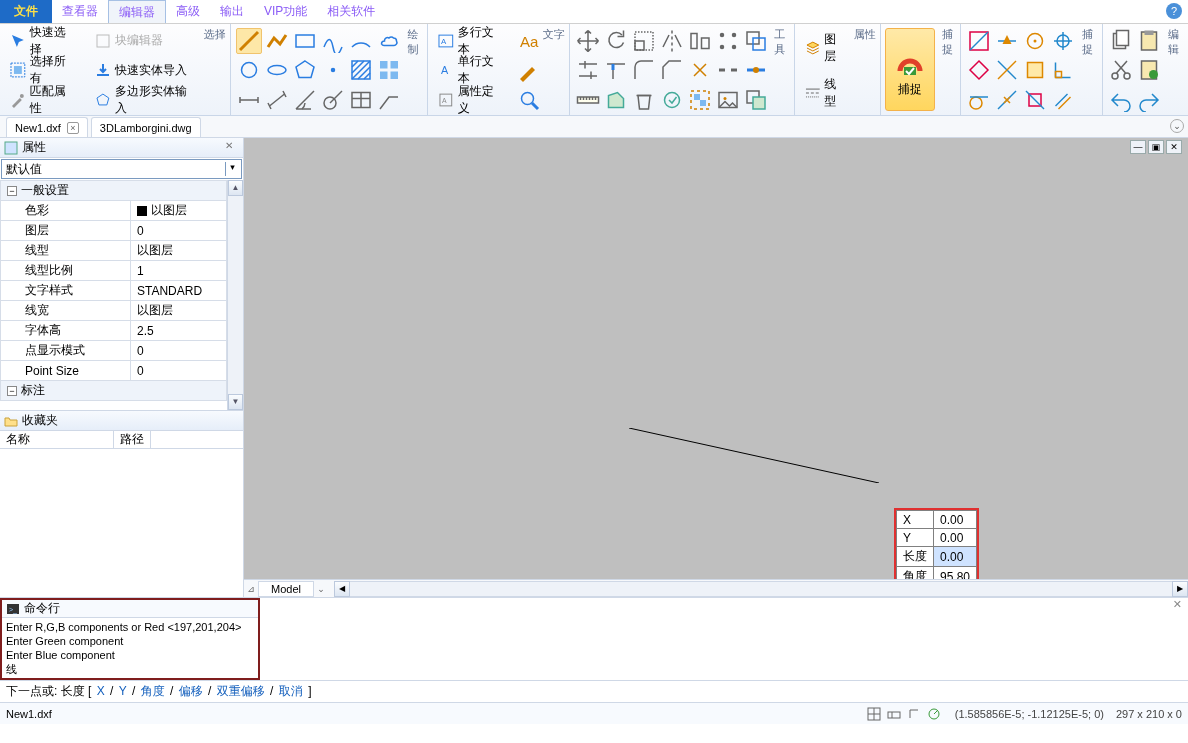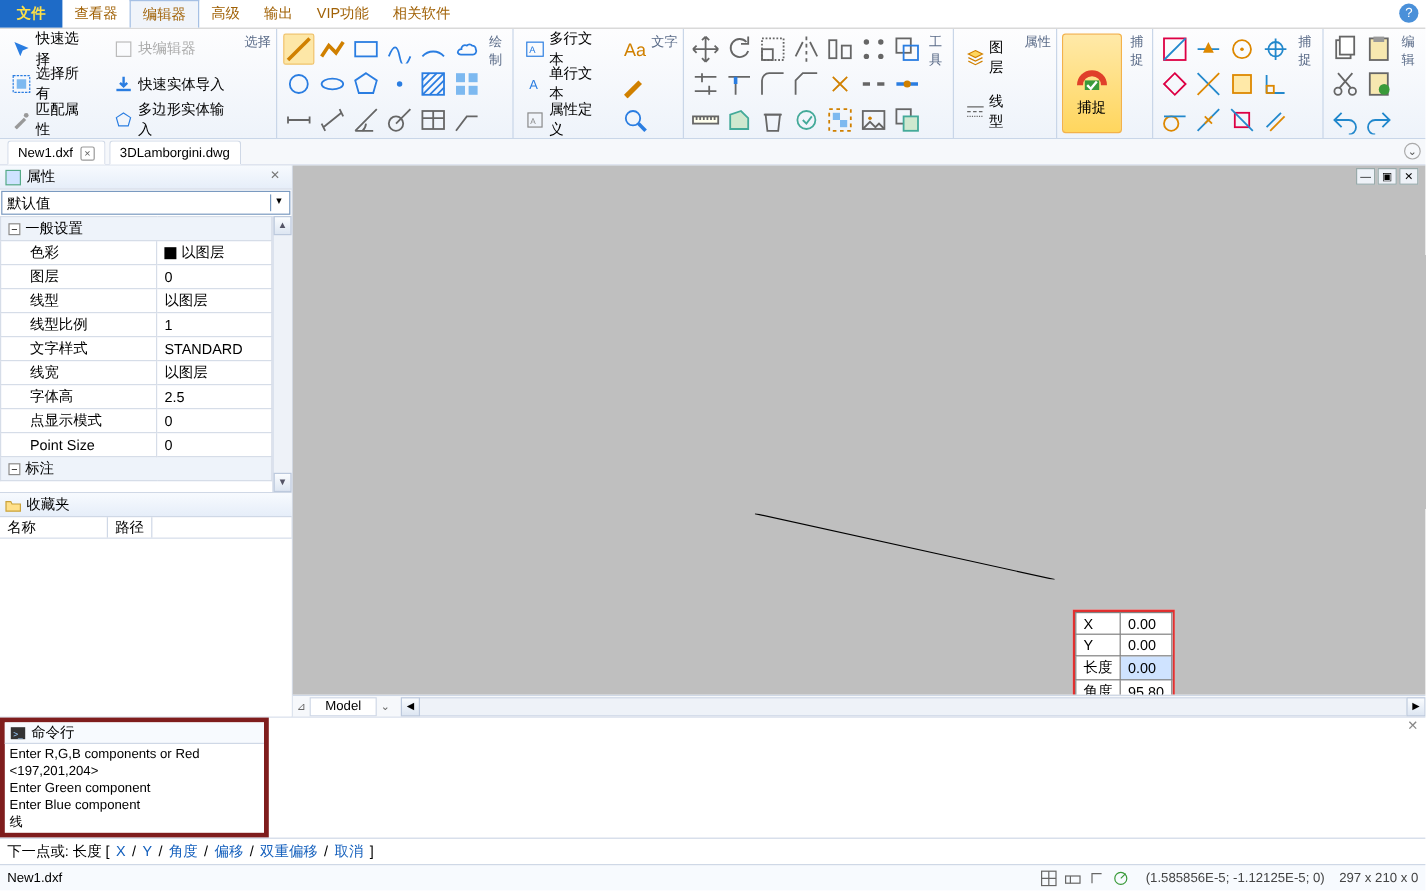--- a/index.html
+++ b/index.html
@@ -1,20 +1,20 @@
 <!DOCTYPE html>
 <html><head>
 <meta charset="utf-8">
 <style>
 * { box-sizing: border-box; margin: 0; padding: 0; font-family: "Microsoft YaHei", "SimSun", sans-serif; }
 html, body { width: 1188px; height: 743px; overflow: hidden; background: #fff; font-size: 12px; }
 
 
 .menubar { height: 24px; display: flex; align-items: stretch; background: #fff; border-bottom: 1px solid #d0d0d0; position: relative; }
-.menubar .menu-item { padding: 0 10px; display: flex; align-items: center; font-size: 12px; color: #a16207; cursor: pointer; }
+.menubar .menu-item { padding: 0 10px; display: flex; align-items: center; font-size: 12px; color: #8b5cf6; cursor: pointer; }
 .menubar .menu-item.file { background: #1e6bc7; color: #fde047; font-weight: bold; padding: 0 14px; }
 .menubar .menu-item.active { background: #f0f4fa; border: 1px solid #a6c0e4; border-bottom: none; }
 .menubar .help-icon { position: absolute; right: 6px; top: 3px; width: 16px; height: 16px; border-radius: 50%; background: #4a90d9; color: #fff; text-align: center; line-height: 16px; font-size: 11px; }
 
 
 .ribbon { height: 92px; display: flex; background: linear-gradient(#fdfdfe,#eef3fa); border-bottom: 1px solid #c9d6e8; }
 .ribbon-group { border-right: 1px solid #c9d6e8; display: flex; flex-direction: row; padding: 2px 4px 0 4px; }
 .ribbon-group .body { flex: 1; display: flex; }
 .ribbon-group .label { text-align: center; font-size: 11px; color: #5a6b88; padding: 1px 0 2px 0; }
 .rcol { display: flex; flex-direction: column; justify-content: space-around; }
@@ -71,21 +71,21 @@
 .model-tabbar { height:18px; background:#f6f8fb; border-top:1px solid #cfd8e6; display:flex; align-items:center; position:relative;}
 .model-tabbar .pull { width:14px; text-align:center; font-size:9px; color:#666; cursor:pointer;}
 .model-tab { border:1px solid #cfd8e6; background:#fff; padding:0 12px; height:16px; font-size:11px; display:flex; align-items:center; cursor:pointer;}
 .model-tabbar .chev { margin-left:auto; width:14px; text-align:center; font-size:9px; color:#666; margin-right:2px; cursor:pointer;}
 .hscroll { display:flex; align-items:center; margin-left:4px; flex:1;}
 .hscroll .sb-btn { width:16px; height:16px; background:linear-gradient(#fafcfe,#dde6f2); border:1px solid #bcc9dd; text-align:center; font-size:8px; line-height:14px; cursor:pointer;}
 .hscroll .track { flex:1; height:16px; background:#eef2f8; border-top:1px solid #cfd8e6; border-bottom:1px solid #cfd8e6;}
 
 
 .cmd-panel { border-top:1px solid #cfd8e6;}
-.cmd-title-wrap { border:4px solid #7f1d1d; width:224px; }
+.cmd-title-wrap { border:2px solid #7f1d1d; width:260px; }
 .cmd-title { height:18px; display:flex; align-items:center; padding-left:4px; font-size:12px; background:#f7fafe; border-bottom:1px solid #cfd8e6; position:relative;}
 .cmd-body { font-size:11px; line-height:14px; padding:2px 4px; font-family:"SimSun",monospace;}
 .cmd-panel .full-pin { float:right; margin-right:6px; color:#888; font-size:11px;}
 .cmd-input { height:22px; border-top:1px solid #cfd8e6; padding:2px 6px; font-size:12px;}
 .cmd-input a { color:#1560bd; text-decoration:none; margin:0 2px;}
 
 
 .statusbar { height:22px; border-top:1px solid #cfd8e6; display:flex; align-items:center; font-size:11px; padding:0 6px; background:#f7fafe;}
 .statusbar .sb-right { margin-left:auto; display:flex; align-items:center; gap:2px;}
 .statusbar .sbtn { width:18px; height:18px; display:flex; align-items:center; justify-content:center; border:1px solid transparent; cursor:pointer;}
@@ -709,21 +709,21 @@
     </div>
 
     <div class="fav-panel">
       <div class="panel-title">
         <span class="ticon"><svg viewBox="0 0 14 14">
               <path d="M1 4h4l1 2h7v6H1z" fill="#ffe08a" stroke="#caa23a"></path>
             </svg></span>
         <span>收藏夹</span>
       </div>
       <div class="fav-header">
-        <div style="width:90px;">名称</div>
+        <div style="width:114px;">名称</div>
         <div>路径</div>
       </div>
       <div class="fav-body"></div>
     </div>
   </div>
 
   <div class="canvas-wrap">
     <div class="canvas-winbar">
       <div>―</div>
       <div>▣</div>

